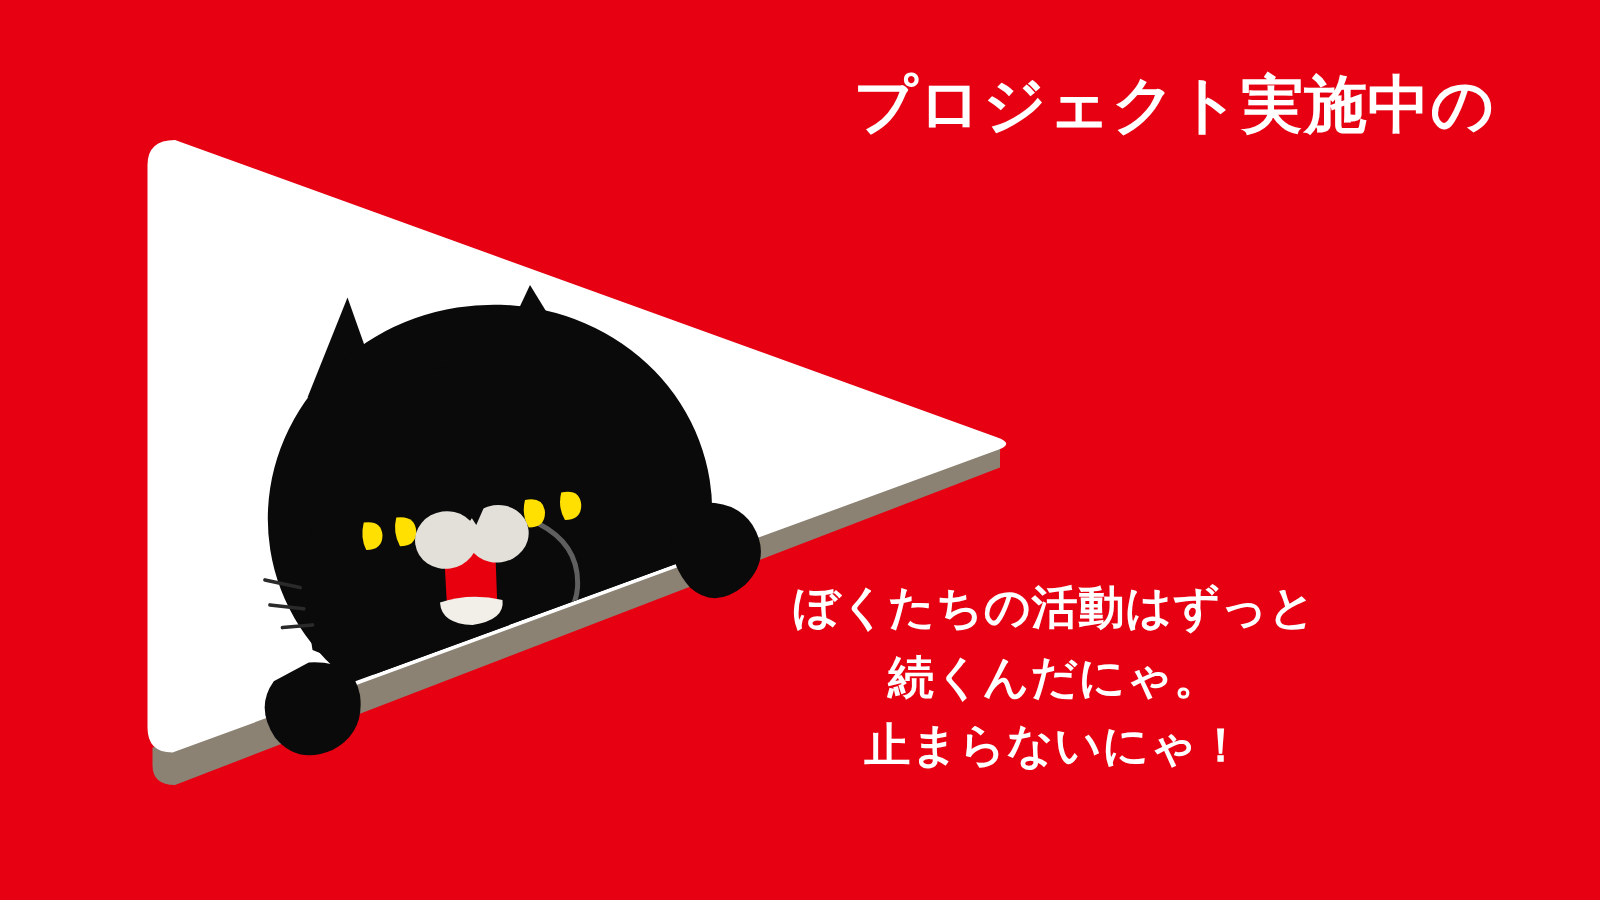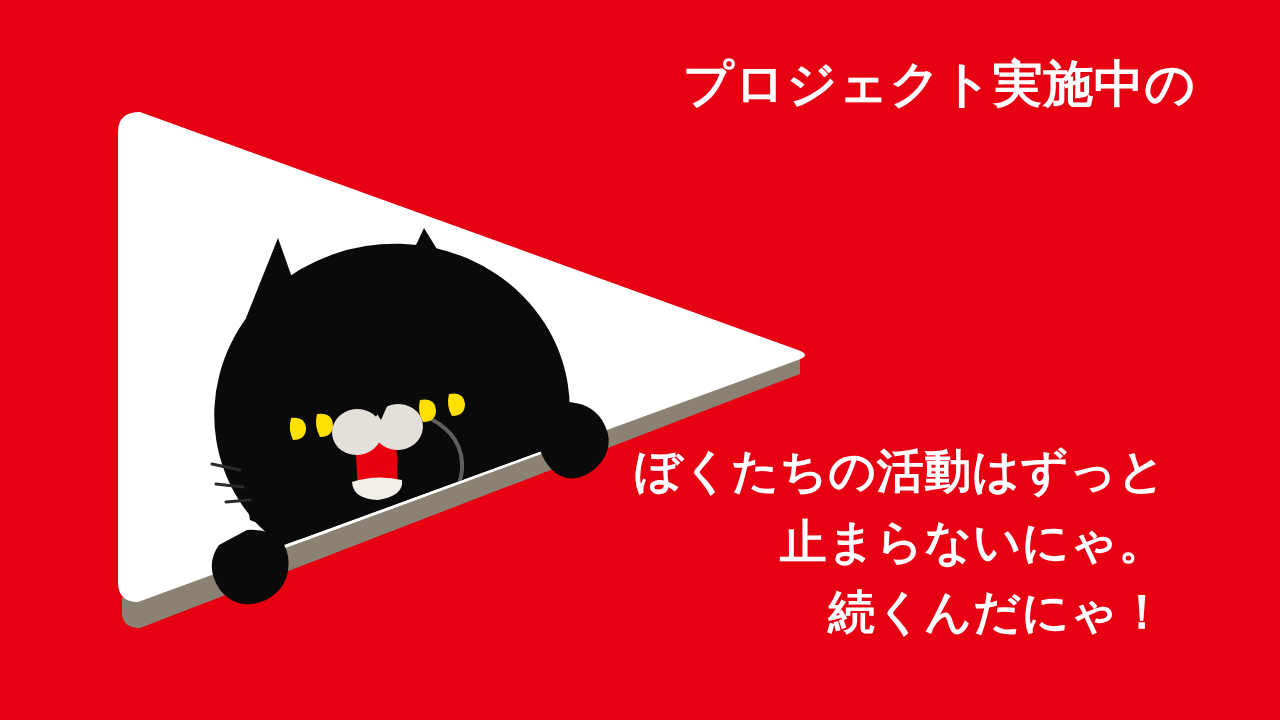--- a/index.html
+++ b/index.html
@@ -47,23 +47,23 @@
   }
   #text-top {
     right: 84px;
     top: 48px;
     text-align: right;
     font-size: 50px;
     line-height: 1.44;
   }
   #text-bottom {
     left: 634px;
-    top: 436px;
-    text-align: right;
-    font-size: 47px;
+    top: 458px;
+    text-align: center;
+    font-size: 37px;
     line-height: 1.50;
   }
   .text-line {
     display: block;
   }
 </style>
 </head>
 <body>
 
 <div id="stage">
@@ -165,17 +165,17 @@
 
     </svg>
   </div>
 
   <div class="text-block" id="text-top">
     <span class="text-line">プロジェクト実施中の</span>
   </div>
 
   <div class="text-block" id="text-bottom">
     <span class="text-line">ぼくたちの活動はずっと</span>
-    <span class="text-line">止まらないにゃ。</span>
-    <span class="text-line">続くんだにゃ！</span>
+    <span class="text-line">続くんだにゃ。</span>
+    <span class="text-line">止まらないにゃ！</span>
   </div>
 
 </div>
 
 </body></html>

